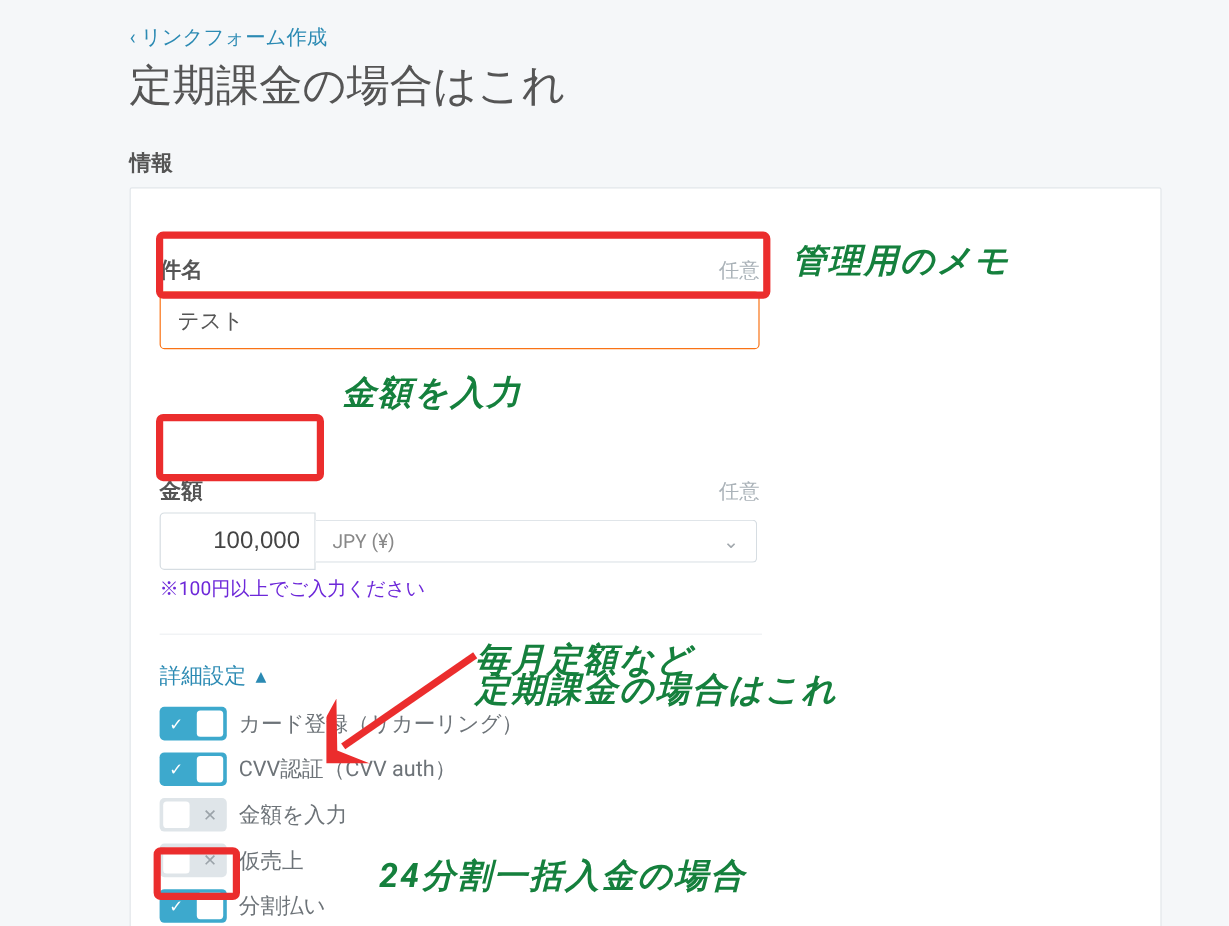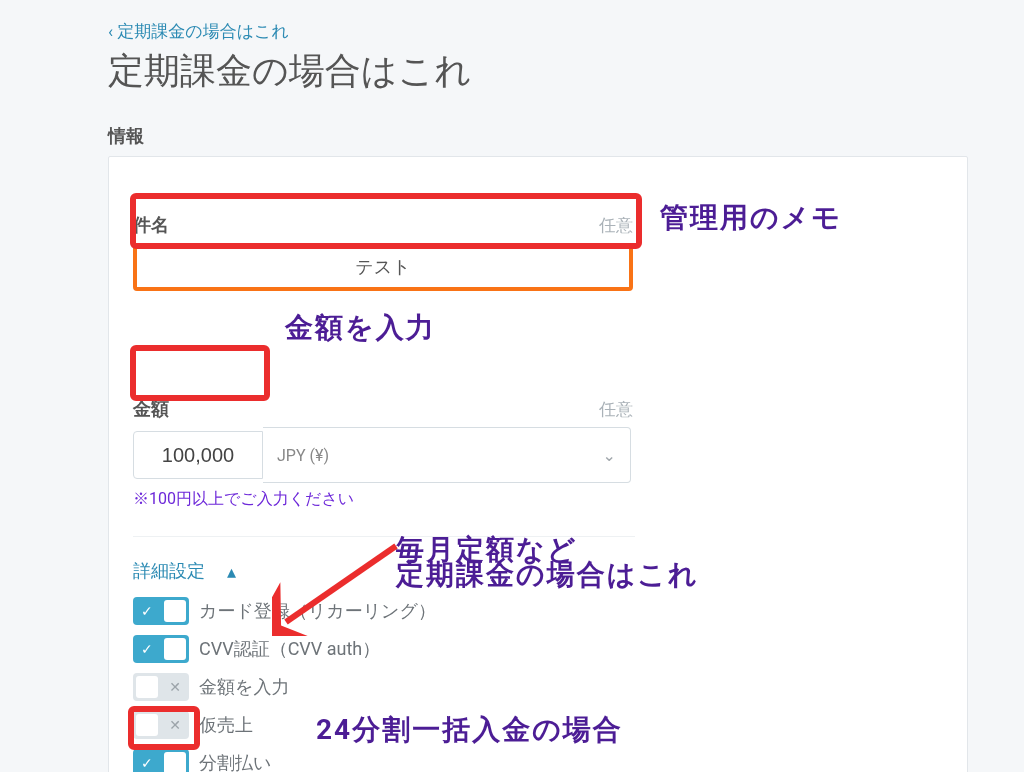--- a/index.html
+++ b/index.html
@@ -52,64 +52,63 @@
       color: #555;
       font-weight: 600;
     }
     .optional-tag {
       color: #aab2b8;
       font-size: 17px;
     }
     .text-input {
       width: 500px;
       height: 48px;
-      border: 4px solid #f97316;
+      border: 1px solid #f97316;
       border-radius: 4px;
       padding: 0 14px;
       font-size: 18px;
       color: #555;
       outline: none;
-      text-align: center;
     }
     .amount-field-wrap { display:flex; align-items:center; gap:0; }
     .amount-input {
       width: 130px;
       height: 48px;
       border: 1px solid #d6dde2;
       border-radius: 4px 0 0 4px;
       padding: 0 12px;
       font-size: 20px;
       color: #444;
       outline: none;
-      text-align: center;
+      text-align: right;
     }
     .currency-select {
       width: 368px;
-      height: 56px;
+      height: 36px;
       border: 1px solid #d6dde2;
       border-left: 0;
       border-radius: 0 4px 4px 0;
       display:flex;
       align-items:center;
       justify-content:space-between;
       padding: 0 14px;
       color:#888;
       background:#fff;
       cursor:pointer;
     }
     .chevron { color:#a2a8ad; }
     .helper-text { color:#6d28d9; font-size:16px; margin-top:6px; }
     .divider { border:none; border-top:1px solid #eef1f3; margin:26px 0 22px 0; width: 502px; }
     .adv-toggle {
       color:#2b8ab3;
       font-size:18px;
       cursor:pointer;
       display:flex;
       align-items:center;
-      gap:22px;
+      gap:8px;
       margin-bottom:14px;
       width: fit-content;
     }
     .toggle-row {
       display:flex;
       align-items:center;
       gap:10px;
       margin-bottom:10px;
     }
     .switch {
@@ -152,35 +151,36 @@
     .spacer-6 { height: 6px; }
     
     .anno-box {
       position:absolute;
       border:6px solid #eb2d2d;
       border-radius:6px;
       pointer-events:none;
     }
     .anno-text {
       position:absolute;
-      color:#4c1d95;
+      color:#15803d;
       font-size:28px;
       font-weight:700;
       line-height:1.3;
       letter-spacing:2px;
       pointer-events:none;
       white-space:nowrap;
+      font-style:italic;
     }
     .arrow-svg { position:absolute; pointer-events:none; }
   </style>
 </head>
 <body>
 
 <div class="page">
-  <div class="breadcrumb">‹ 定期課金の場合はこれ</div>
+  <div class="breadcrumb">‹ リンクフォーム作成</div>
   <h1 class="page-title">定期課金の場合はこれ</h1>
 
   <div class="section-title">情報</div>
 
   <div class="card">
 
     
     <div class="field-row" style="width:500px;">
       <span class="field-label">件名</span>
       <span class="optional-tag">任意</span>

